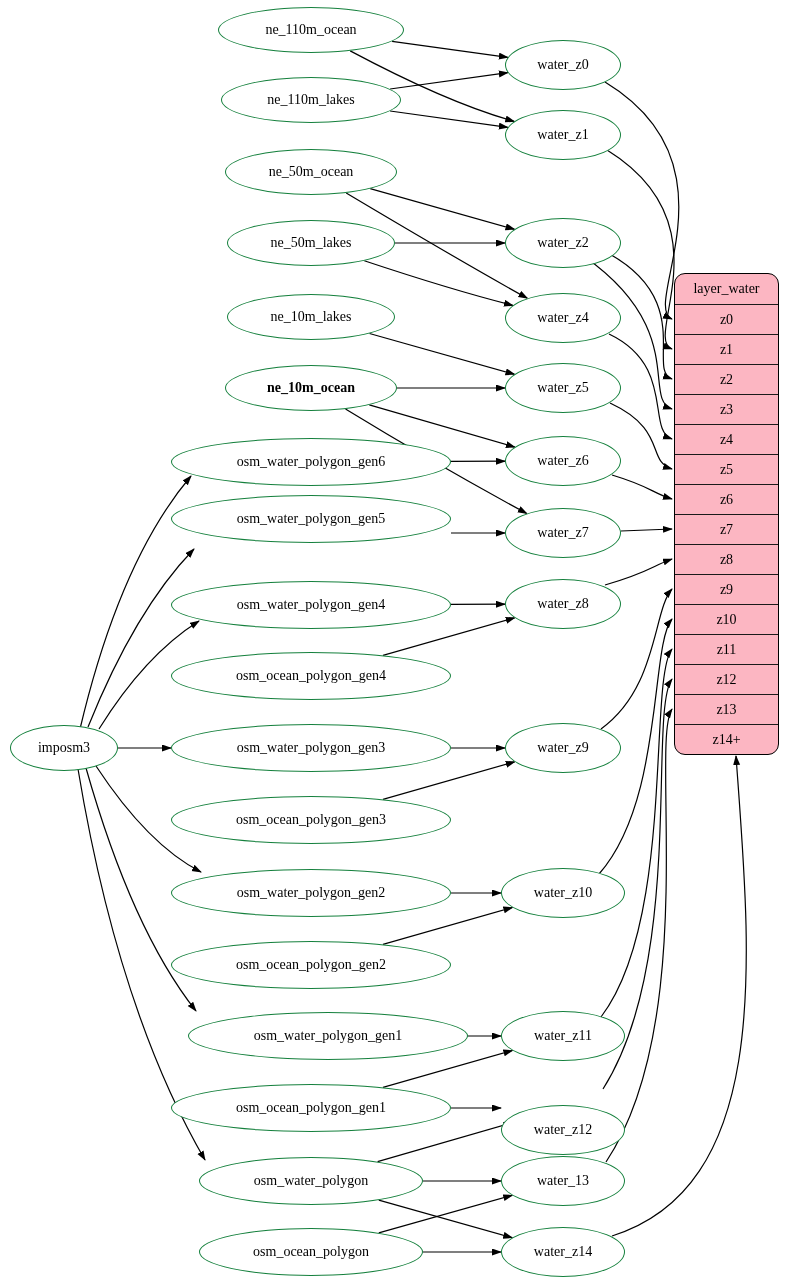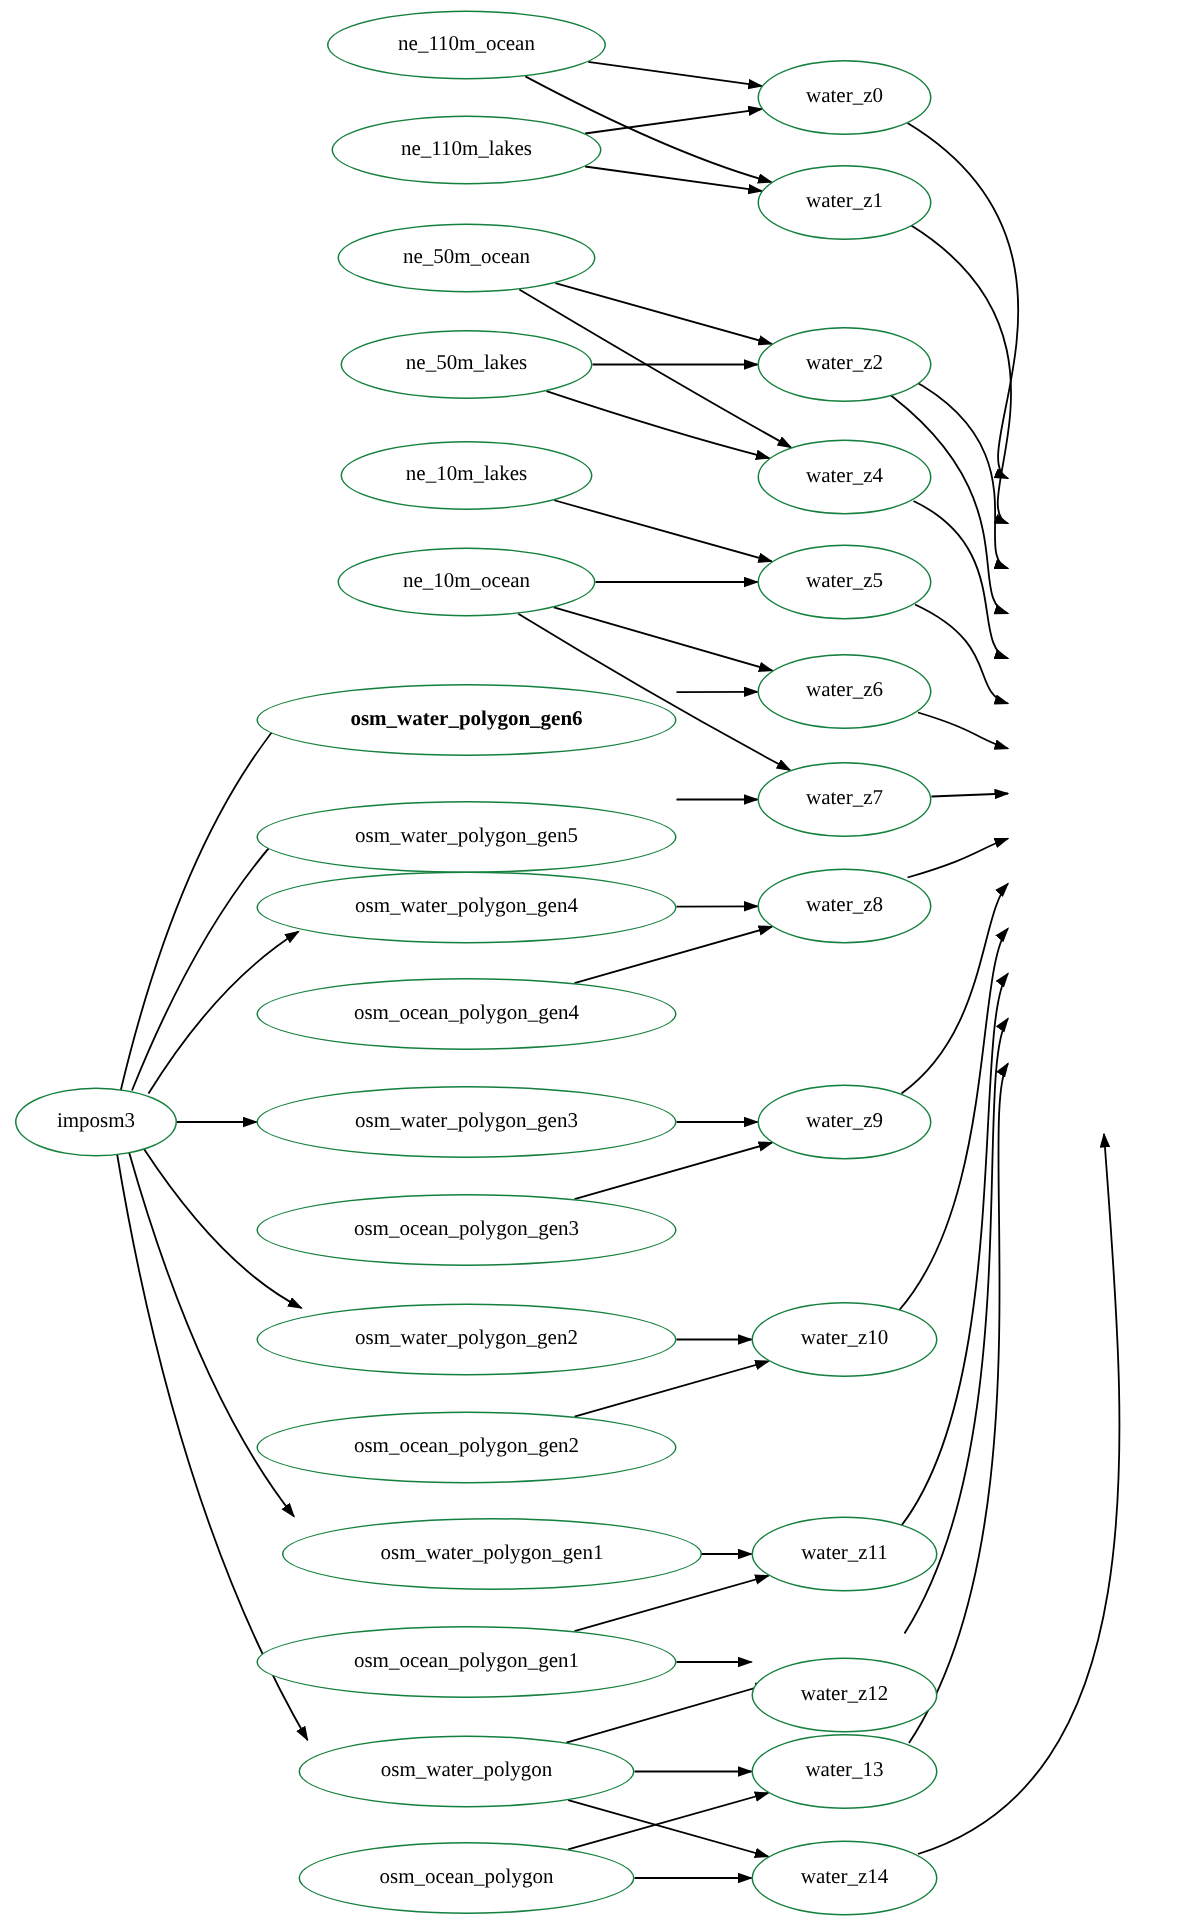--- a/index.html
+++ b/index.html
@@ -91,23 +91,23 @@
       </g>
   </svg>
 
   <div id="nodes">
       <div class="ell" style="left: 10px; top: 725px; width: 108px; height: 46px;">imposm3</div>
       <div class="ell" style="left: 218px; top: 7px; width: 186px; height: 46px;">ne_110m_ocean</div>
       <div class="ell" style="left: 221px; top: 77px; width: 180px; height: 46px;">ne_110m_lakes</div>
       <div class="ell" style="left: 225px; top: 149px; width: 172px; height: 46px; text-align: center;">ne_50m_ocean</div>
       <div class="ell" style="left: 227px; top: 220px; width: 168px; height: 46px;">ne_50m_lakes</div>
       <div class="ell" style="left: 227px; top: 294px; width: 168px; height: 46px;">ne_10m_lakes</div>
-      <div class="ell" style="left: 225px; top: 365px; width: 172px; height: 46px;">ne_10m_ocean</div>
-      <div class="ell" style="left: 171px; top: 456px; width: 280px; height: 48px; font-weight: bold;">osm_water_polygon_gen6</div>
-      <div class="ell" style="left: 171px; top: 534px; width: 280px; height: 48px; text-align: center;">osm_water_polygon_gen5</div>
+      <div class="ell" style="left: 225px; top: 365px; width: 172px; height: 46px; font-weight: bold;">ne_10m_ocean</div>
+      <div class="ell" style="left: 171px; top: 438px; width: 280px; height: 48px;">osm_water_polygon_gen6</div>
+      <div class="ell" style="left: 171px; top: 495px; width: 280px; height: 48px; text-align: center;">osm_water_polygon_gen5</div>
       <div class="ell" style="left: 171px; top: 581px; width: 280px; height: 48px;">osm_water_polygon_gen4</div>
       <div class="ell" style="left: 171px; top: 652px; width: 280px; height: 48px;">osm_ocean_polygon_gen4</div>
       <div class="ell" style="left: 171px; top: 724px; width: 280px; height: 48px;">osm_water_polygon_gen3</div>
       <div class="ell" style="left: 171px; top: 796px; width: 280px; height: 48px;">osm_ocean_polygon_gen3</div>
       <div class="ell" style="left: 171px; top: 869px; width: 280px; height: 48px;">osm_water_polygon_gen2</div>
       <div class="ell" style="left: 171px; top: 941px; width: 280px; height: 48px;">osm_ocean_polygon_gen2</div>
       <div class="ell" style="left: 188px; top: 1012px; width: 280px; height: 48px;">osm_water_polygon_gen1</div>
       <div class="ell" style="left: 171px; top: 1084px; width: 280px; height: 48px;">osm_ocean_polygon_gen1</div>
       <div class="ell" style="left: 199px; top: 1157px; width: 224px; height: 48px;">osm_water_polygon</div>
       <div class="ell" style="left: 199px; top: 1228px; width: 224px; height: 48px;">osm_ocean_polygon</div>
@@ -120,13 +120,31 @@
       <div class="ell" style="left: 505px; top: 508px; width: 116px; height: 50px;">water_z7</div>
       <div class="ell" style="left: 505px; top: 579px; width: 116px; height: 50px;">water_z8</div>
       <div class="ell" style="left: 505px; top: 723px; width: 116px; height: 50px;">water_z9</div>
       <div class="ell" style="left: 501px; top: 868px; width: 124px; height: 50px;">water_z10</div>
       <div class="ell" style="left: 501px; top: 1011px; width: 124px; height: 50px;">water_z11</div>
       <div class="ell" style="left: 501px; top: 1105px; width: 124px; height: 50px;">water_z12</div>
       <div class="ell" style="left: 501px; top: 1156px; width: 124px; height: 50px;">water_13</div>
       <div class="ell" style="left: 501px; top: 1227px; width: 124px; height: 50px;">water_z14</div>
     </div>
 
+  <div class="record">
+    <div class="rrow rhead">layer_water</div>
+    <div class="rrow">z0</div>
+    <div class="rrow">z1</div>
+    <div class="rrow">z2</div>
+    <div class="rrow">z3</div>
+    <div class="rrow">z4</div>
+    <div class="rrow">z5</div>
+    <div class="rrow">z6</div>
+    <div class="rrow">z7</div>
+    <div class="rrow">z8</div>
+    <div class="rrow">z9</div>
+    <div class="rrow">z10</div>
+    <div class="rrow">z11</div>
+    <div class="rrow">z12</div>
+    <div class="rrow">z13</div>
+    <div class="rrow">z14+</div>
+  </div>
 </div>
 
 </body></html>

